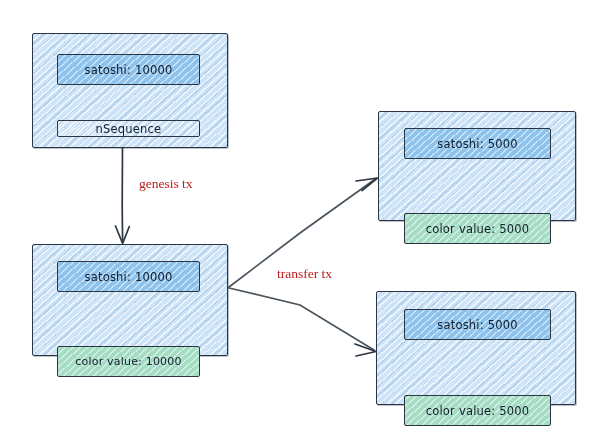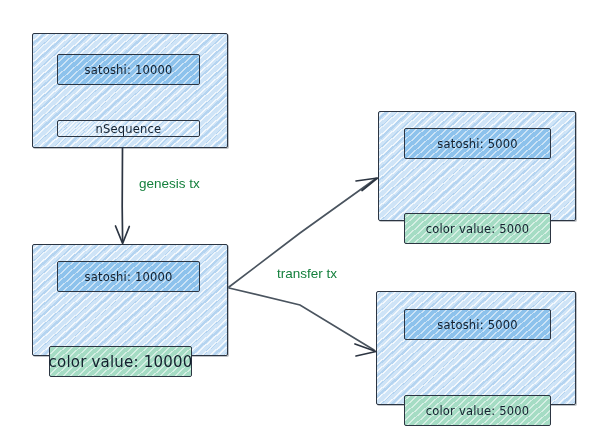--- a/index.html
+++ b/index.html
@@ -73,23 +73,23 @@
   .row-color {
     background-color: #a5dcc4;
     margin-top: 35px;
   }
   .row-plain {
     background-color: transparent;
   }
 
   .edge-label {
     position: absolute;
-    color: #15803d;
+    color: #b91c1c;
     white-space: nowrap;
-    font-family: Liberation Sans, sans-serif;
+    font-family: Liberation Serif, serif;
   }
 
   svg.arrows {
     position: absolute;
     left: 0; top: 0;
     width: 600px;
     height: 432px;
     overflow: visible;
     pointer-events: none;
   }
@@ -117,21 +117,21 @@
     </g>
   </svg>
 
   <div class="tx-box" style="left:32px; top:33px; width:196px; height:115px;">
     <div class="row row-sat" style="left:24px; top:20px; width:143px; height:31px; font-size:11.5px;">satoshi: 10000</div>
     <div class="row row-plain" style="left:24px; top:71px; width:143px; height:17px; font-size:11.5px;margin-top:15px;">nSequence</div>
   </div>
 
   <div class="tx-box" style="left:32px; top:244px; width:196px; height:112px;">
     <div class="row row-sat" style="left:24px; top:16px; width:143px; height:31px; font-size:11.5px;">satoshi: 10000</div>
-    <div class="row row-color" style="left:16px; top:66px; width:143px; height:31px; font-size:15px;">color value: 10000</div>
+    <div class="row row-color" style="left:24px; top:66px; width:143px; height:31px; font-size:11px;">color value: 10000</div>
   </div>
 
   <div class="tx-box" style="left:378px; top:111px; width:198px; height:110px;">
     <div class="row row-sat" style="left:25px; top:16px; width:147px; height:31px; font-size:11.5px;">satoshi: 5000</div>
     <div class="row row-color" style="left:25px; top:66px; width:147px; height:31px; font-size:11.5px;">color value: 5000</div>
   </div>
 
   <div class="tx-box" style="left:376px; top:291px; width:200px; height:114px;">
     <div class="row row-sat" style="left:27px; top:17px; width:147px; height:31px; font-size:11.5px;">satoshi: 5000</div>
     <div class="row row-color" style="left:27px; top:68px; width:147px; height:31px; font-size:11.5px;">color value: 5000</div>

